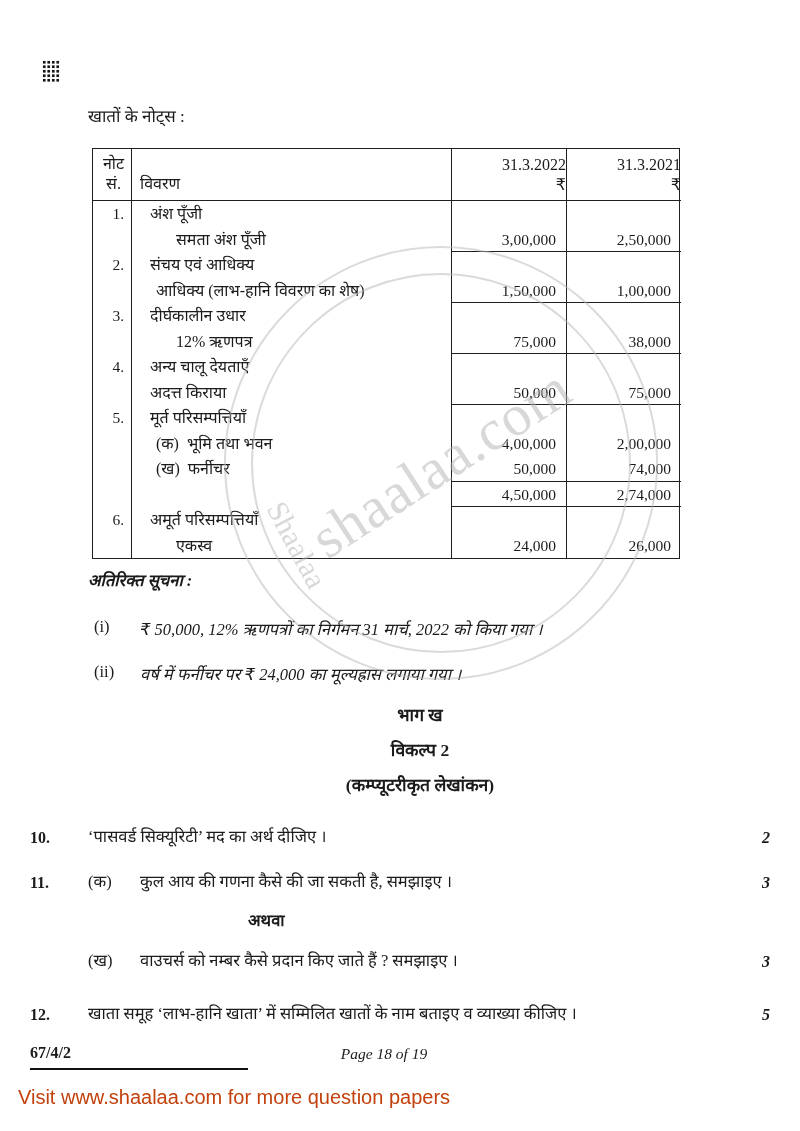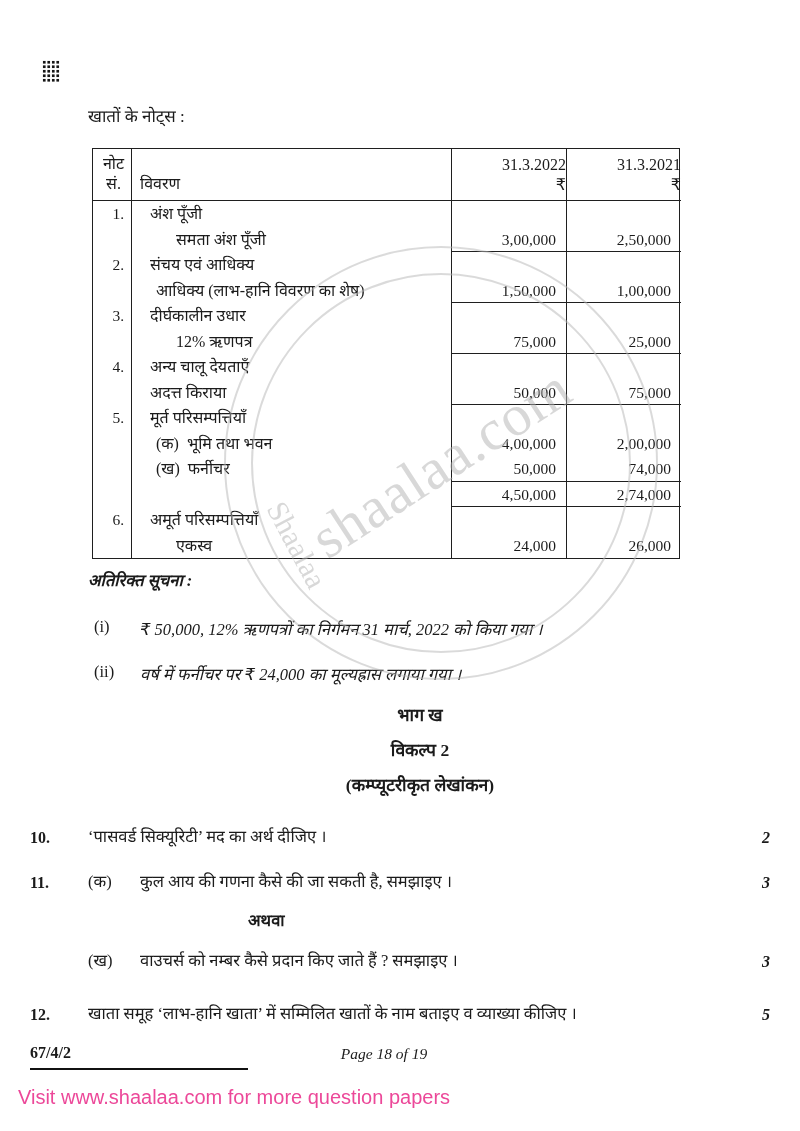--- a/index.html
+++ b/index.html
@@ -77,21 +77,21 @@
   .row-12 { margin-top:30px; }
 
   
   .footer-code { position:absolute; left:30px; top:1044px; font-weight:bold; font-size:16px; }
   .footer-line { position:absolute; left:30px; top:1068px; width:218px; border-top:2px solid #111; }
   .footer-page { position:absolute; left:0; top:1045px; width:768px; text-align:center;
                  font-style:italic; font-weight:normal; font-size:15.5px; }
 
   
   .banner { position:absolute; left:18px; top:1086px; font-family:"Liberation Sans","DejaVu Sans",sans-serif;
-            font-size:20px; color:#ec4899; }
+            font-size:20px; color:#c2410c; }
 
   
   .wm { position:absolute; left:224px; top:246px; width:434px; height:434px;
         opacity:.5; pointer-events:none; z-index:3; }
   .wm-ring-outer { position:absolute; inset:0; border:2.5px solid #b7b7b7; border-radius:50%; }
   .wm-ring-inner { position:absolute; inset:27px; border:2px solid #b7b7b7; border-radius:50%; }
   .wm-text { position:absolute; left:50%; top:50%;
              transform:translate(-50%,-50%) rotate(-33deg);
              font-size:58px; color:#b3b3b3; letter-spacing:1px; white-space:nowrap; }
   .wm-side { position:absolute; left:26px; top:282px; transform:rotate(62deg);
@@ -145,21 +145,21 @@
     <div class="c-amt bl num rule">1,00,000</div>
 
     <div class="c-note num">3.</div>
     <div class="c-part bl ind-a">दीर्घकालीन उधार</div>
     <div class="c-amt bl num"></div>
     <div class="c-amt bl num"></div>
 
     <div class="c-note num"></div>
     <div class="c-part bl ind-c">12% ऋणपत्र</div>
     <div class="c-amt bl num rule">75,000</div>
-    <div class="c-amt bl num rule">25,000</div>
+    <div class="c-amt bl num rule">38,000</div>
 
     <div class="c-note num">4.</div>
     <div class="c-part bl ind-a">अन्य चालू देयताएँ</div>
     <div class="c-amt bl num"></div>
     <div class="c-amt bl num"></div>
 
     <div class="c-note num"></div>
     <div class="c-part bl ind-a">अदत्त किराया</div>
     <div class="c-amt bl num rule">50,000</div>
     <div class="c-amt bl num rule">75,000</div>

